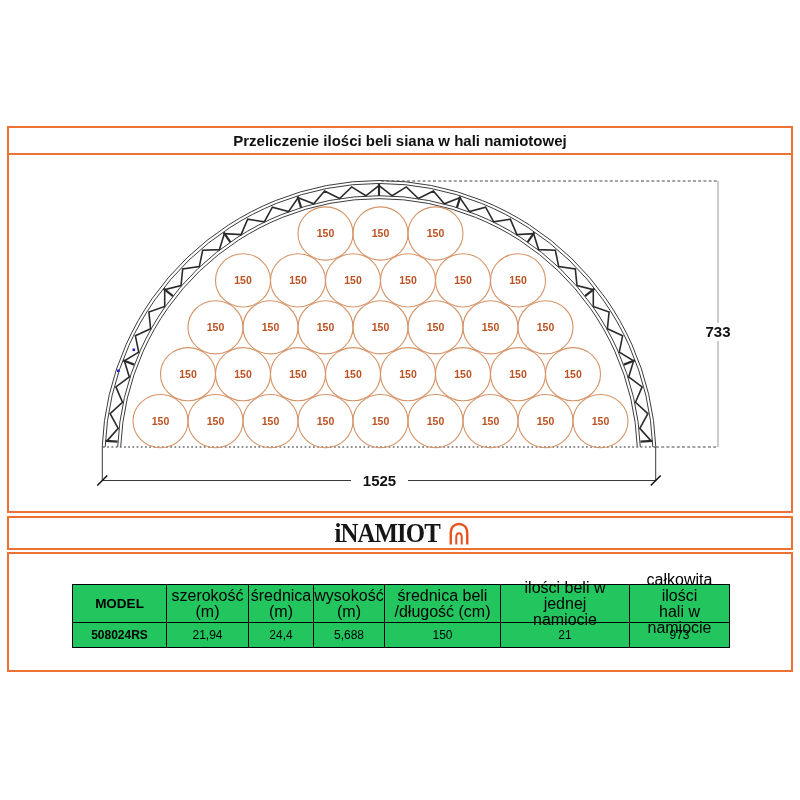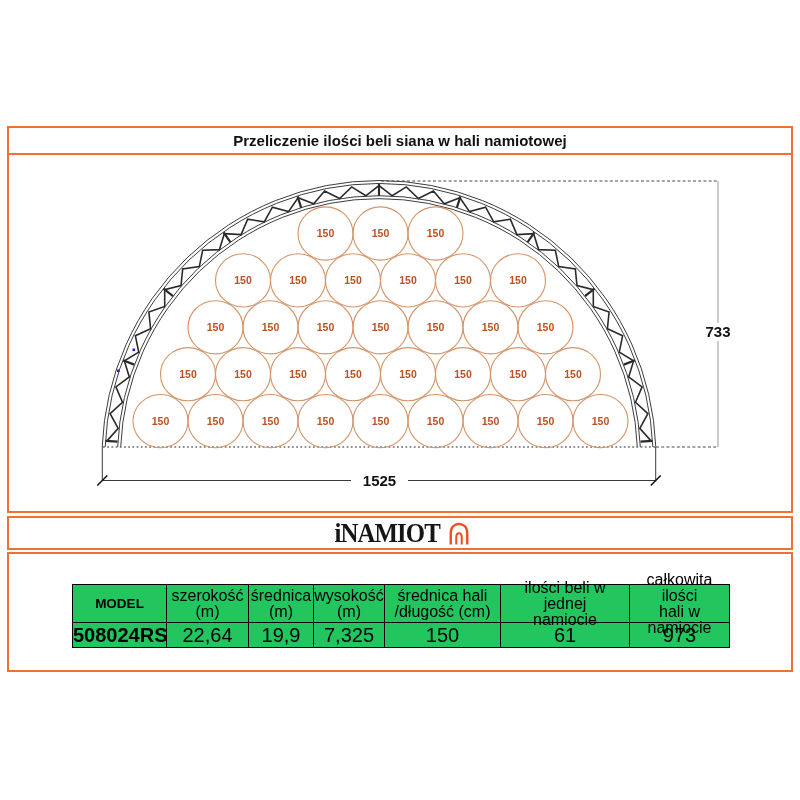--- a/index.html
+++ b/index.html
@@ -17,21 +17,21 @@
   .box-table{left:7px;top:552px;width:786px;height:120px;}
 
   svg.overlay{position:absolute;left:0;top:0;width:800px;height:800px;pointer-events:none;}
 
   .tablewrap{position:absolute;left:72px;top:584px;}
   table.spec{border-collapse:collapse;table-layout:fixed;width:657px;background:#22c55e;}
   table.spec td{border:1px solid #000;text-align:center;padding:0;vertical-align:middle;color:#000;}
   .hcell{display:flex;flex-direction:column;justify-content:center;height:37px;font-size:16px;line-height:16px;}
   .hcell span:empty{display:none;}
   .th-model .hcell{font-weight:bold;font-size:13.5px;}
-  tr.data td{height:24px;font-size:20px;text-align:center;}
+  tr.data td{height:24px;font-size:12px;text-align:center;}
   td.c-model{font-weight:bold;}
 </style>
 </head>
 <body>
 
 <div class="sheet">
 
   <div class="obox box-title">
     <div class="title-bar">Przeliczenie ilości beli siana w hali namiotowej</div>
   </div>
@@ -180,43 +180,43 @@
               </div>
             </td>
         <td>
           <div class="hcell">
                 <span>wysokość</span>
                 <span>(m)</span>
               </div>
             </td>
         <td>
           <div class="hcell">
-                <span>średnica hali</span>
+                <span>średnica beli</span>
                 <span>/długość (cm)</span>
               </div>
             </td>
         <td>
           <div class="hcell">
                 <span>ilości beli w jednej</span>
                 <span>namiocie</span>
               </div>
             </td>
         <td>
           <div class="hcell">
                 <span>całkowita ilości</span>
                 <span>hali w namiocie</span>
               </div>
             </td>
       </tr>
       <tr class="data">
         <td class="c-model">508024RS</td>
-        <td>22,64</td>
-        <td>19,9</td>
-        <td>7,325</td>
+        <td>21,94</td>
+        <td>24,4</td>
+        <td>5,688</td>
         <td>150</td>
-        <td>61</td>
+        <td>21</td>
         <td>973</td>
       </tr>
     </tbody>
       </table>
   </div>
 
 </div>
 
 </body></html>

